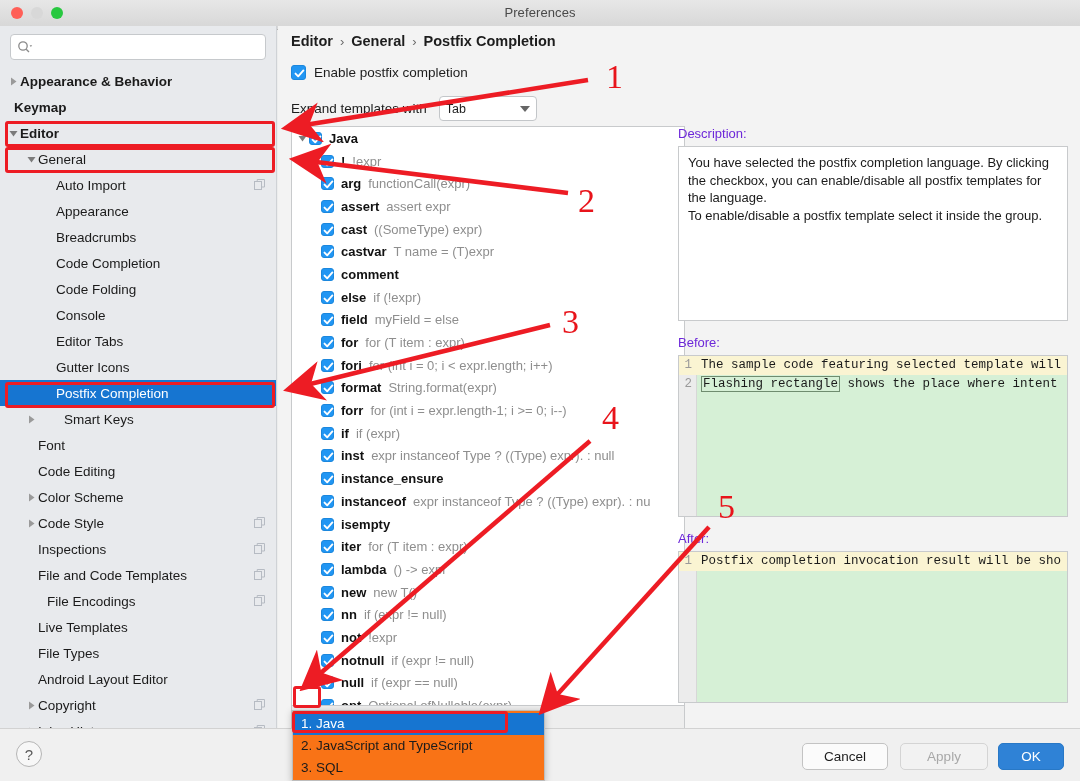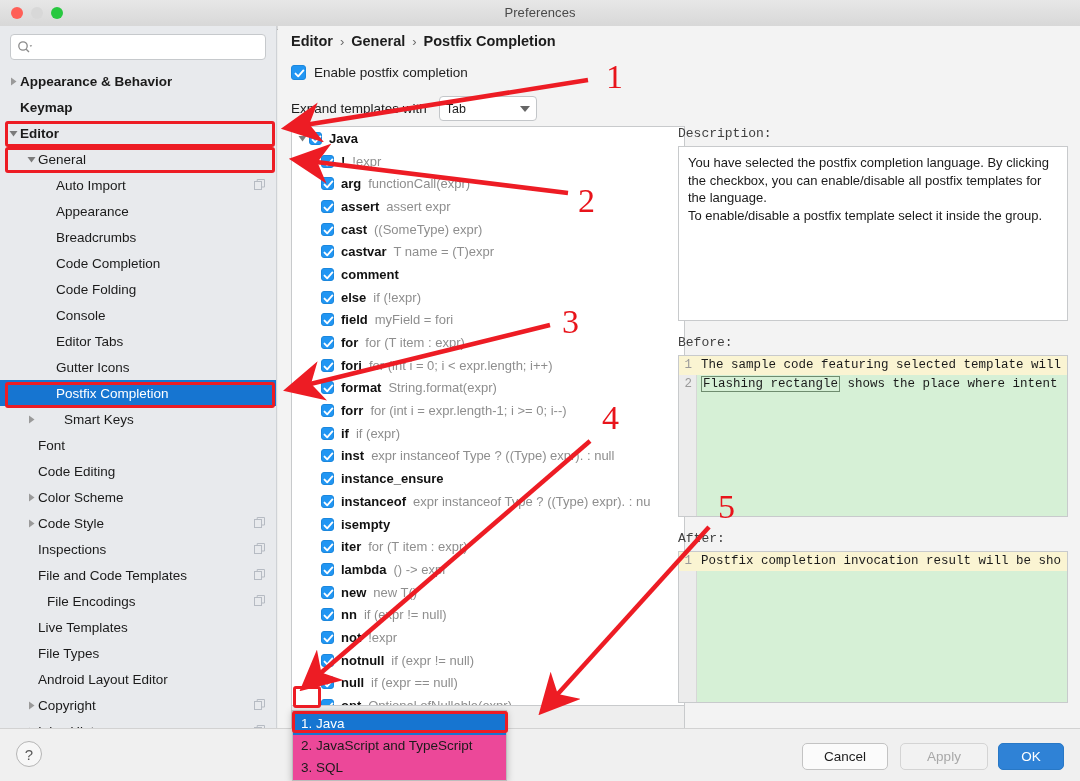--- a/index.html
+++ b/index.html
@@ -144,21 +144,21 @@
     background: #eeeeee; border: 1px solid #c8cacc; border-top: none;
     box-sizing: border-box; display: flex; align-items: center;
     padding-left: 6px; gap: 14px;
   }
   .tb-btn { width: 16px; height: 16px; display: flex; align-items: center;
     justify-content: center; color: #5b5b5b; font-size: 17px; line-height: 1; }
   .tb-btn.dim { color: #a9a9a9; }
 
   
   .rcol { position: absolute; left: 400px; top: 100px; width: 390px; }
-  .rlabel { font-size: 13px; color: #404040; margin-bottom: 5px; font-family: Liberation Mono, monospace; }
+  .rlabel { font-size: 13px; color: #6d28d9; margin-bottom: 5px; }
   .desc-box {
     height: 175px; background: #fff; border: 1px solid #c8cacc;
     box-sizing: border-box; padding: 7px 9px; font-size: 13px;
     color: #1b1b1b; line-height: 1.35; overflow: hidden;
   }
   .code-box {
     background: #d6f0d6; border: 1px solid #c8cacc; box-sizing: border-box;
     overflow: hidden; position: relative;
     font-family: "Liberation Mono", monospace; font-size: 12.5px;
   }
@@ -195,22 +195,22 @@
   }
   .btn.cancel { right: 192px; width: 86px; background: #fbfbfb;
     border: 1px solid #c3c3c3; color: #1d1d1d; }
   .btn.apply { right: 92px; width: 88px; background: #f2f2f2;
     border: 1px solid #d4d4d4; color: #a8a8a8; }
   .btn.ok { right: 16px; width: 66px; background: #2f82d6;
     border: 1px solid #2878c6; color: #fff; }
 
   
   .popup {
-    position: absolute; left: 292px; top: 710px; width: 215px; height: 71px;
-    background: #ec4899; border: 1px solid #bdbdbd;
+    position: absolute; left: 292px; top: 710px; width: 253px; height: 71px;
+    background: #f97316; border: 1px solid #bdbdbd;
     box-shadow: 0 2px 7px rgba(0,0,0,.25); box-sizing: border-box;
     padding-top: 2px;
   }
   .popup-item {
     height: 22px; line-height: 22px; padding-left: 8px;
     font-size: 13.5px; color: #1b1b1b; white-space: nowrap;
   }
   .popup-item.sel { background: #1675d1; color: #fff; }
 
   
@@ -254,21 +254,21 @@
     </div>
     <div class="tree" id="sidebar-tree">
         <div class="tree-row bold" style="padding-left: 6px;">
           <span class="twisty">
             <svg width="9" height="9" viewBox="0 0 9 9">
               <path d="M2 0.5 L7.5 4.5 L2 8.5 Z" fill="#9a9a9a"></path>
             </svg>
           </span>
           <span class="label">Appearance &amp; Behavior</span>
         </div>
-        <div class="tree-row bold" style="padding-left: 6px;">
+        <div class="tree-row bold" style="">
           <span class="twisty"></span>
           <span class="label">Keymap</span>
         </div>
         <div class="tree-row bold" style="padding-left: 6px;">
           <span class="twisty">
             <svg width="9" height="9" viewBox="0 0 9 9">
               <path d="M0.5 2 L8.5 2 L4.5 7.5 Z" fill="#7b7b7b"></path>
             </svg>
           </span>
           <span class="label">Editor</span>
@@ -545,21 +545,21 @@
           <span class="tdesc">if (!expr)</span>
         </div>
         <div class="trow">
           <span class="indent"></span>
           <span class="cbx sm">
             <svg width="13" height="13" viewBox="0 0 13 13">
               <path d="M2.5 6.6 L5.2 9.3 L10.4 3.4" fill="none" stroke="#fff" stroke-width="1.9" stroke-linecap="round" stroke-linejoin="round"></path>
             </svg>
           </span>
           <span class="tname">field</span>
-          <span class="tdesc">myField = fori</span>
+          <span class="tdesc">myField = else</span>
         </div>
         <div class="trow">
           <span class="indent"></span>
           <span class="cbx sm">
             <svg width="13" height="13" viewBox="0 0 13 13">
               <path d="M2.5 6.6 L5.2 9.3 L10.4 3.4" fill="none" stroke="#fff" stroke-width="1.9" stroke-linecap="round" stroke-linejoin="round"></path>
             </svg>
           </span>
           <span class="tname">for</span>
           <span class="tdesc">for (T item : expr)</span>

